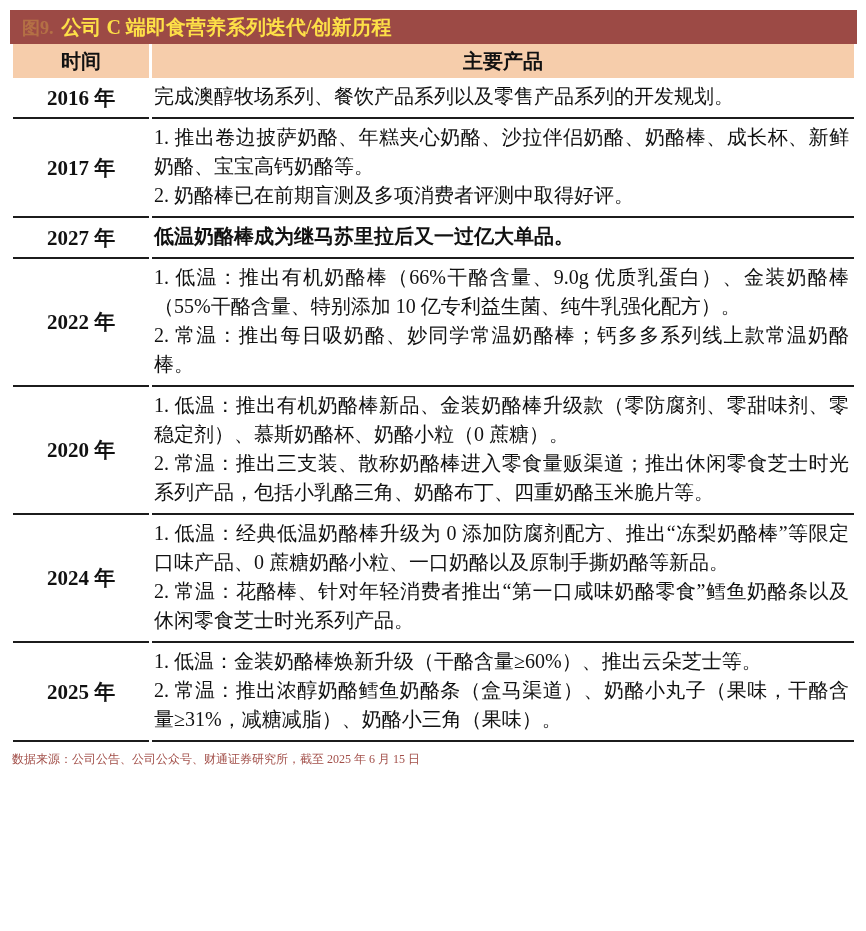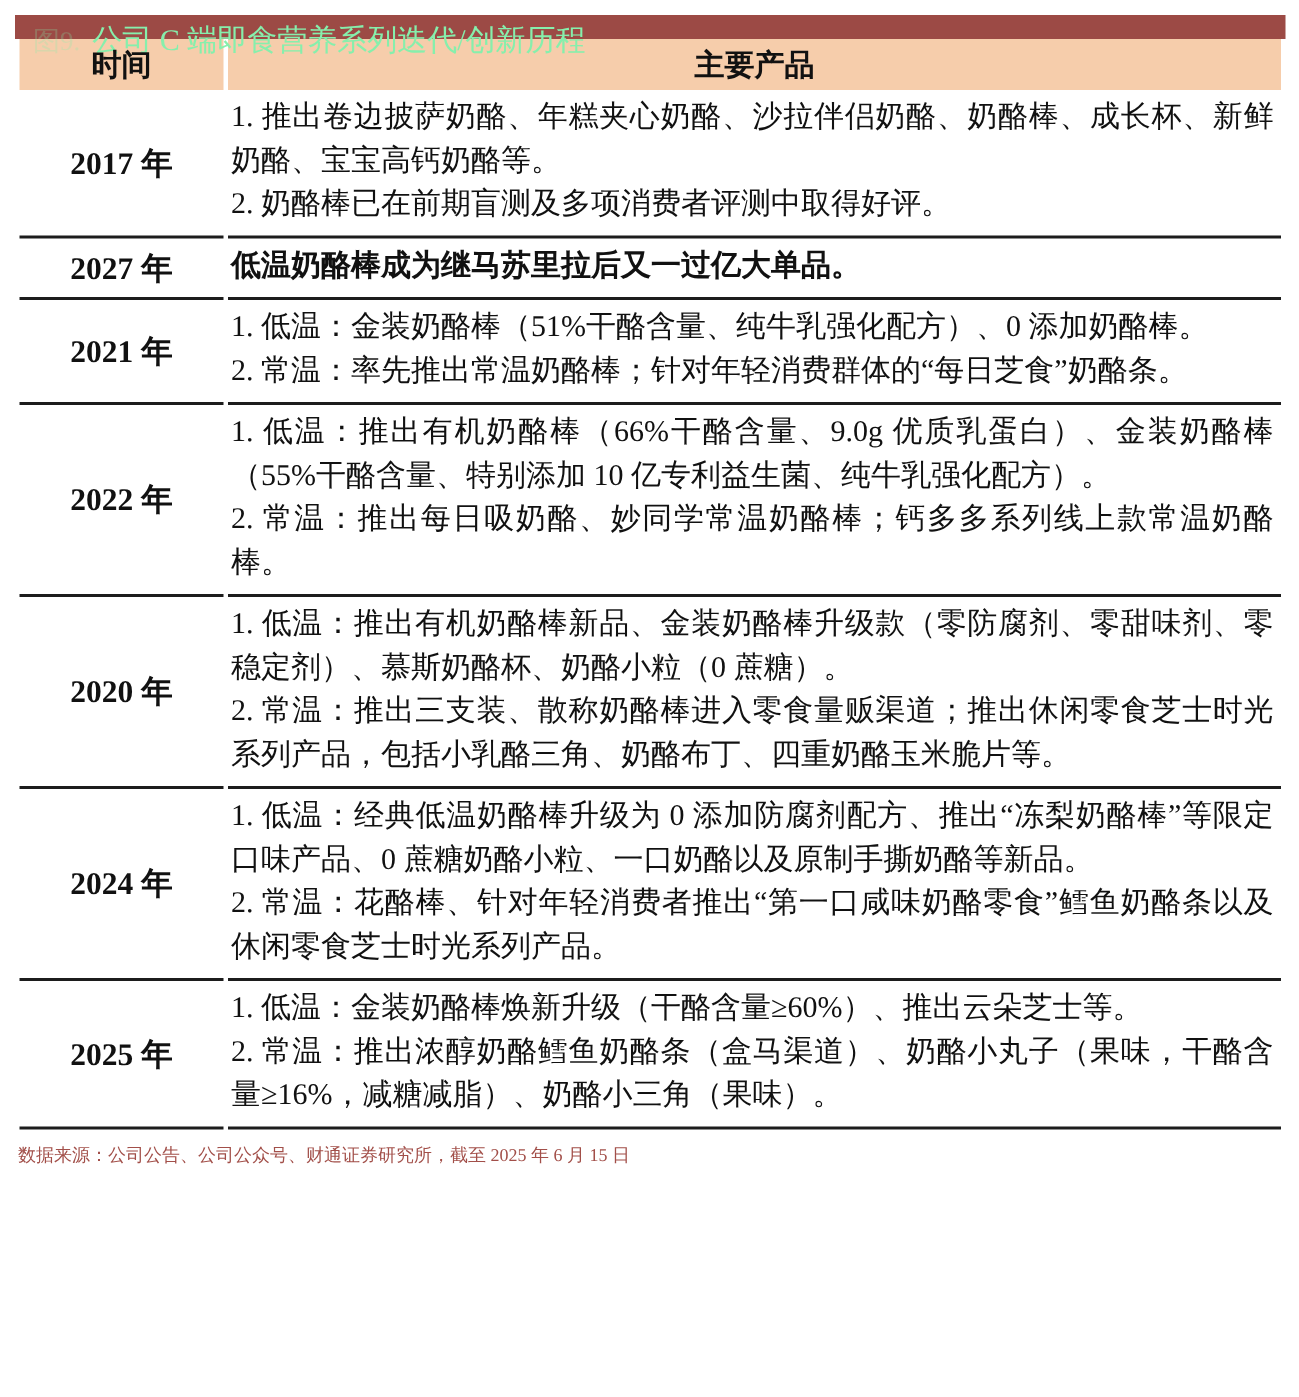--- a/index.html
+++ b/index.html
@@ -6,23 +6,23 @@
   body{
     width:866px;height:931px;overflow:hidden;
     font-family:"Liberation Serif","DejaVu Serif",serif;
     color:#111;
     -webkit-font-smoothing:antialiased;
   }
   .page{box-sizing:border-box;width:866px;padding:10px 9px 0 10px;}
 
   
   .title-bar{
-    height:16px;line-height:34px;
+    height:34px;line-height:34px;
     background:var(--maroon,#9c4a45);
-    color:#86efac;font-weight:normal;font-size:20px;
+    color:#fde047;font-weight:bold;font-size:20px;
     padding-left:12px;white-space:nowrap;
   }
   .watermark{opacity:.25;font-size:18px;margin-right:8px;}
 
   
   table{
     width:100%;
     border-collapse:separate;
     border-spacing:3px 0;
     table-layout:fixed;
@@ -66,37 +66,36 @@
 
   <table>
     <thead>
       <tr>
         <th class="col-year">时间</th>
         <th class="col-product">主要产品</th>
       </tr>
     </thead>
     <tbody>
         <tr>
+          <td class="year">2016 年</td>
+          <td class="content">
+            <div>完成澳醇牧场系列、餐饮产品系列以及零售产品系列的开发规划。</div>
+          </td>
+        </tr>
+        <tr>
           <td class="year">2017 年</td>
           <td class="content">
             <div>1. 推出卷边披萨奶酪、年糕夹心奶酪、沙拉伴侣奶酪、奶酪棒、成长杯、新鲜奶酪、宝宝高钙奶酪等。</div>
             <div>2. 奶酪棒已在前期盲测及多项消费者评测中取得好评。</div>
           </td>
         </tr>
         <tr class="bold">
           <td class="year">2027 年</td>
           <td class="content">
             <div>低温奶酪棒成为继马苏里拉后又一过亿大单品。</div>
-          </td>
-        </tr>
-        <tr>
-          <td class="year">2021 年</td>
-          <td class="content">
-            <div>1. 低温：金装奶酪棒（51%干酪含量、纯牛乳强化配方）、0 添加奶酪棒。</div>
-            <div>2. 常温：率先推出常温奶酪棒；针对年轻消费群体的“每日芝食”奶酪条。</div>
           </td>
         </tr>
         <tr>
           <td class="year">2022 年</td>
           <td class="content">
             <div>1. 低温：推出有机奶酪棒（66%干酪含量、9.0g 优质乳蛋白）、金装奶酪棒（55%干酪含量、特别添加 10 亿专利益生菌、纯牛乳强化配方）。</div>
             <div>2. 常温：推出每日吸奶酪、妙同学常温奶酪棒；钙多多系列线上款常温奶酪棒。</div>
           </td>
         </tr>
         <tr>
@@ -110,21 +109,21 @@
           <td class="year">2024 年</td>
           <td class="content">
             <div>1. 低温：经典低温奶酪棒升级为 0 添加防腐剂配方、推出“冻梨奶酪棒”等限定口味产品、0 蔗糖奶酪小粒、一口奶酪以及原制手撕奶酪等新品。</div>
             <div>2. 常温：花酪棒、针对年轻消费者推出“第一口咸味奶酪零食”鳕鱼奶酪条以及休闲零食芝士时光系列产品。</div>
           </td>
         </tr>
         <tr>
           <td class="year">2025 年</td>
           <td class="content">
             <div>1. 低温：金装奶酪棒焕新升级（干酪含量≥60%）、推出云朵芝士等。</div>
-            <div>2. 常温：推出浓醇奶酪鳕鱼奶酪条（盒马渠道）、奶酪小丸子（果味，干酪含量≥16%，减糖减脂）、奶酪小三角（果味）。</div>
+            <div>2. 常温：推出浓醇奶酪鳕鱼奶酪条（盒马渠道）、奶酪小丸子（果味，干酪含量≥31%，减糖减脂）、奶酪小三角（果味）。</div>
           </td>
         </tr>
       </tbody>
   </table>
 
   <div class="footer">数据来源：公司公告、公司公众号、财通证券研究所，截至 2025 年 6 月 15 日</div>
 
 </div>
 
 </body></html>

